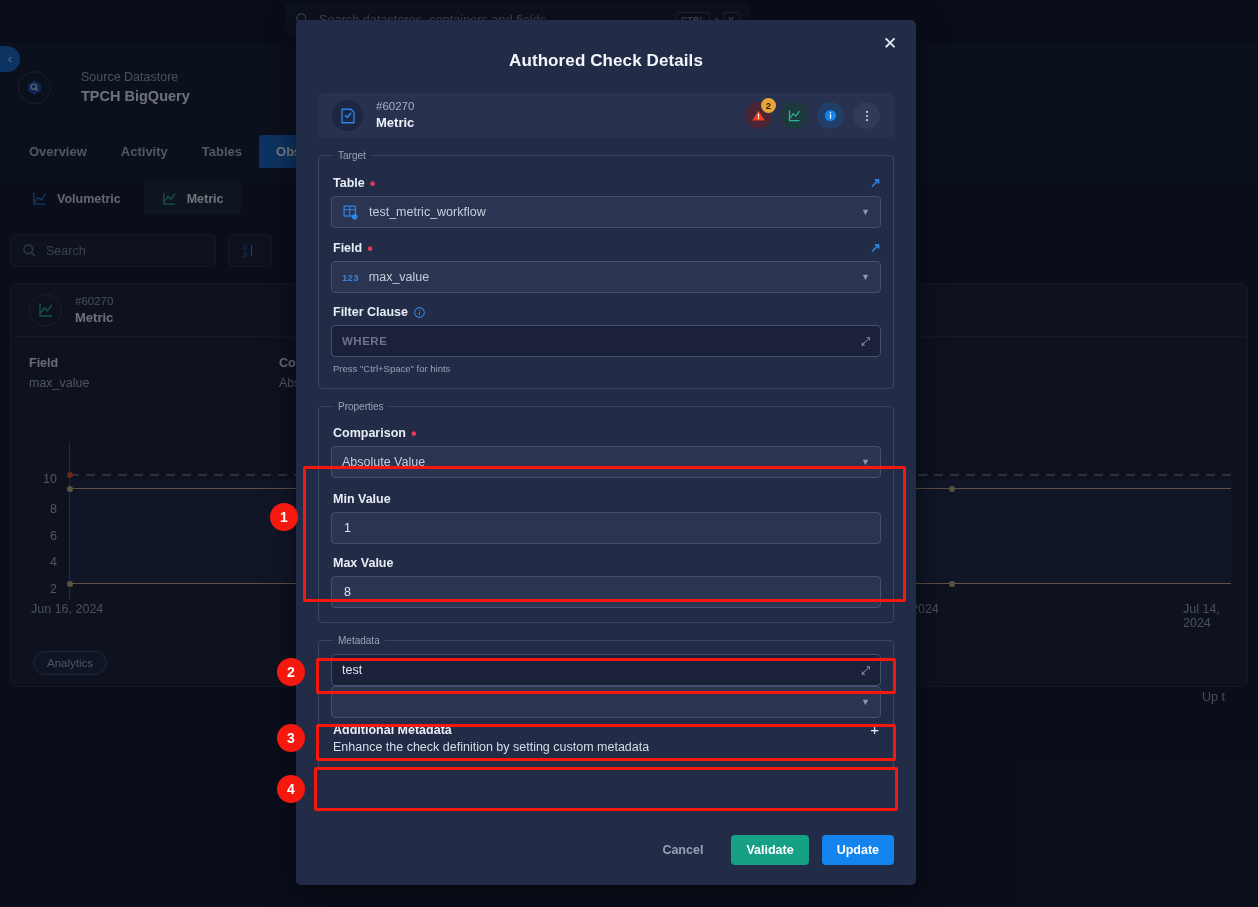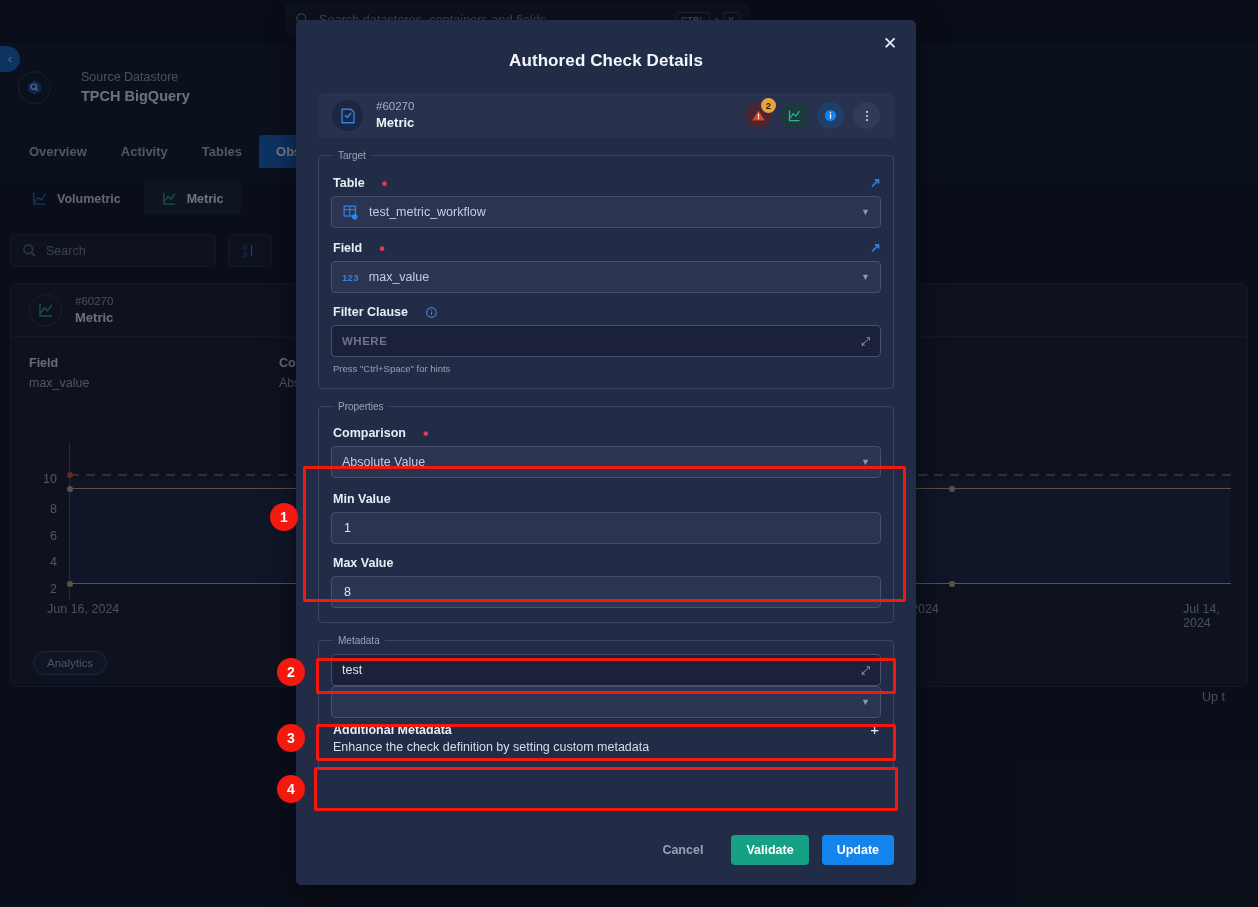--- a/index.html
+++ b/index.html
@@ -166,21 +166,21 @@
   
   .fs {
     margin: 12px 22px 0; border: 1px solid #3b4664; border-radius: 4px;
     padding: 8px 12px 14px; position: relative;
   }
   .fs > legend {
     font-size: 10px; color: #9aa3b7; padding: 0 5px; margin-left: 2px;
   }
   .flabel {
     font-size: 12.5px; color: #e7ecf5; font-weight: bold;
-    display: flex; align-items: center; gap: 17px; margin: 6px 0 6px 2px;
+    display: flex; align-items: center; gap: 5px; margin: 6px 0 6px 2px;
   }
   .req { color: #e8375a; font-size: 16px; line-height: 0; position: relative; top: 1px; }
   .flabel-row { display: flex; align-items: center; }
   .flabel-row .ext { margin-left: auto; color: #2d82e0; font-size: 13px; }
 
   .sel {
     height: 32px; background: #2b3551; border: 1px solid #46516e; border-radius: 4px;
     display: flex; align-items: center; padding: 0 10px; gap: 10px;
   }
   .sel .val { font-size: 12.5px; color: #c5cddc; }
@@ -352,21 +352,21 @@
       <div class="dot" style="left:36px; top:40px; background:#e04a18"></div>
 
       <div class="hline" style="top:56px"></div>
       <div class="dot" style="left:36px; top:54px; background:#c4a77a"></div>
       <div class="dot" style="left:918px; top:54px; background:#c4a77a"></div>
 
       <div class="hline" style="top:151px"></div>
       <div class="dot" style="left:36px; top:149px; background:#c4a77a"></div>
       <div class="dot" style="left:918px; top:149px; background:#c4a77a"></div>
 
-      <div class="xlab" style="left:16px; top:170px">Jun 16, 2024</div>
+      <div class="xlab" style="left:0; top:170px">Jun 16, 2024</div>
       <div class="xlab" style="left:880px; top:170px">2024</div>
       <div class="xlab" style="left:1152px; top:170px">Jul 14, 2024</div>
     </div>
 
     <div class="tag-pill">Analytics</div>
   </div>
 
   <div class="overlay"></div>
 
   <div class="modal">

